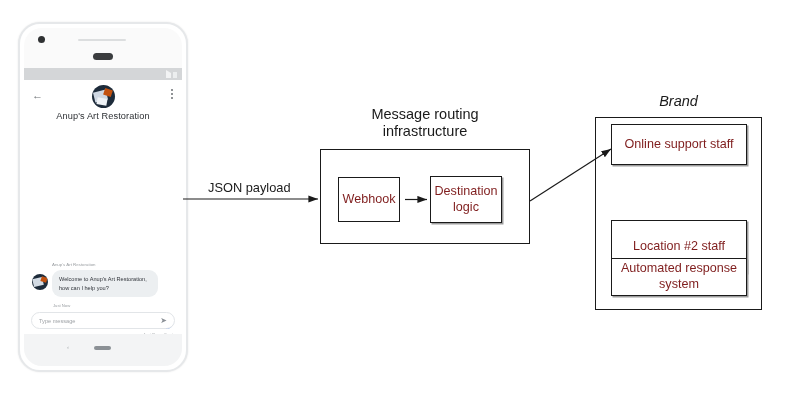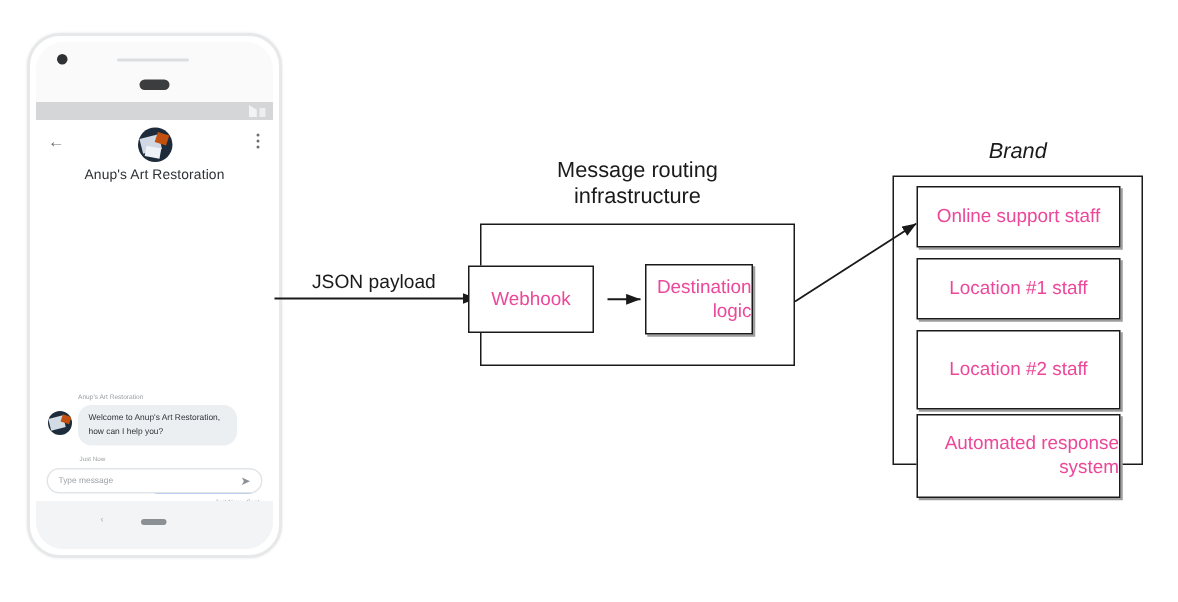--- a/index.html
+++ b/index.html
@@ -292,23 +292,23 @@
     height: 401px;
   }
   .box {
     position: absolute;
     box-sizing: border-box;
     background: #ffffff;
     border: 1.2px solid #1a1a1a;
     display: flex;
     align-items: center;
     justify-content: center;
-    text-align: right;
+    text-align: center;
     font-size: 12.6px;
-    color: #ec4899;
+    color: #7f1d1d;
     line-height: 1.25;
   }
   .box.shadowed {
     box-shadow: 1.5px 1.5px 0 #9d9d9d;
   }
   .outer-box {
     position: absolute;
     box-sizing: border-box;
     background: transparent;
     border: 1.2px solid #1a1a1a;
@@ -323,32 +323,32 @@
   .edge-label {
     position: absolute;
     font-size: 12.8px;
     color: #1a1a1a;
     white-space: nowrap;
   }
 
   
   #infra-outer { left: 320px; top: 149px; width: 210px; height: 95px; }
   #infra-caption { left: 345px; top: 106px; width: 160px; }
-  #box-webhook { left: 312px; top: 177px; width: 84px; height: 45px; }
+  #box-webhook { left: 338px; top: 177px; width: 62px; height: 45px; }
   #box-destination { left: 430px; top: 176px; width: 72px; height: 47px; }
   #label-json { left: 208px; top: 180px; }
 
   
   #brand-outer { left: 595px; top: 117px; width: 167px; height: 193px; }
   #brand-caption { left: 595px; top: 93px; width: 167px; font-style: italic; }
   .brand-item { left: 611px; width: 136px; }
   #brand-item-0 { top: 124px; height: 41px; }
   #brand-item-1 { top: 172px; height: 41px; }
   #brand-item-2 { top: 220px; height: 53px; }
-  #brand-item-3 { top: 276px; height: 56px; }
+  #brand-item-3 { top: 258px; height: 38px; }
 </style>
 </head>
 <body>
 
 <div id="canvas">
 
   <div class="phone-frame">
     <div class="phone-inner">
 
       <div class="phone-cam"></div>
@@ -429,19 +429,18 @@
   <div class="box" id="box-webhook">Webhook</div>
 
   <div class="box shadowed" id="box-destination">Destination logic</div>
 
   <div class="caption" id="brand-caption">Brand</div>
 
   <div class="outer-box" id="brand-outer"></div>
 
   <div class="box shadowed brand-item" id="brand-item-0">Online support staff</div>
 
-  <div class="box shadowed brand-item" id="brand-item-1">Location #1 staff</div>
 
   <div class="box shadowed brand-item" id="brand-item-2">Location #2 staff</div>
 
   <div class="box shadowed brand-item" id="brand-item-3">Automated response system</div>
 
 </div>
 
 </body></html>

